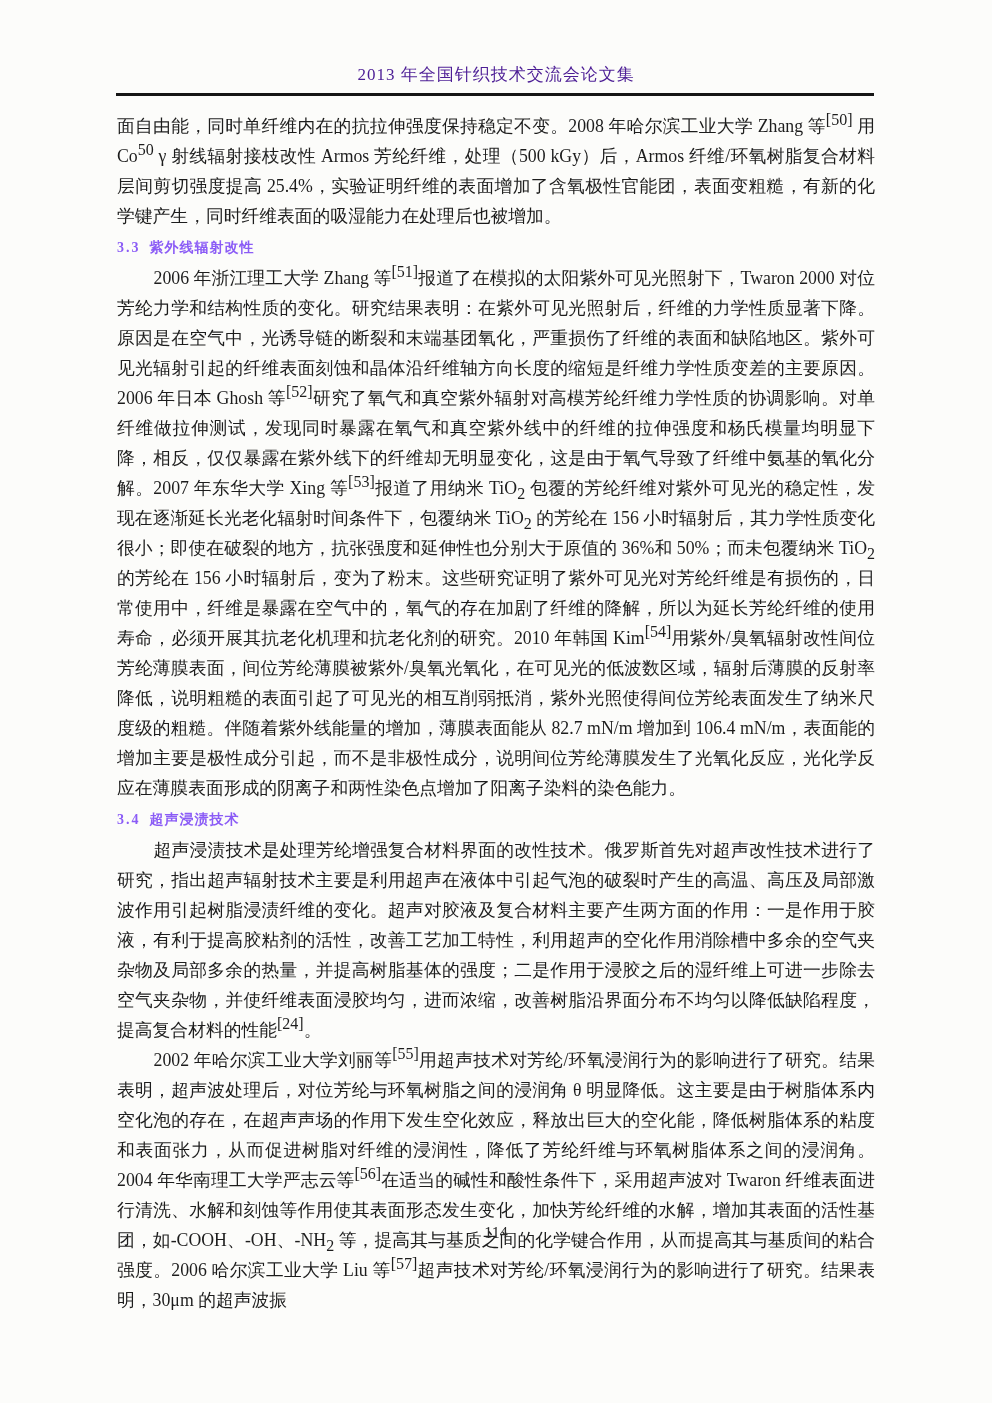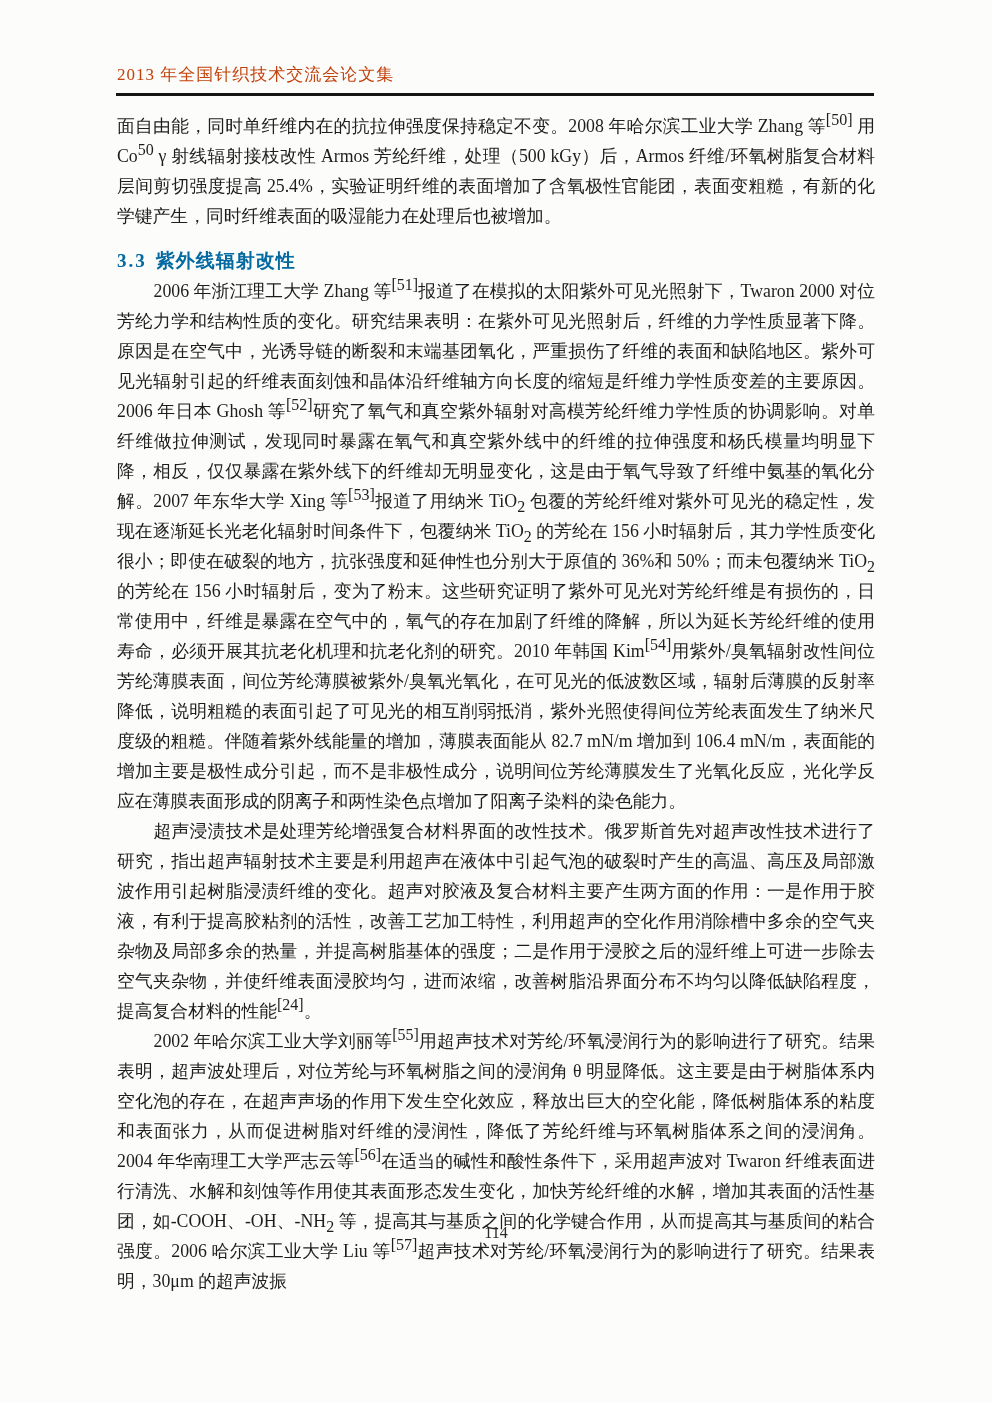--- a/index.html
+++ b/index.html
@@ -1,41 +1,42 @@
 <!DOCTYPE html>
 <html><head>
 <meta charset="utf-8">
 <style>
   html,body{margin:0;padding:0;}
   body{width:992px;height:1403px;background:#ededeb;}
   .page{position:relative;width:992px;height:1403px;background:#fcfcfa;overflow:hidden;
         font-family:"Liberation Serif","DejaVu Serif",serif;color:#1d1d1d;}
-  .page-header{position:absolute;top:63px;left:117px;width:758px;
-        font-size:17px;line-height:24px;color:#c2410c;letter-spacing:1px;}
+  .page-header{position:absolute;top:63px;left:117px;width:758px;text-align:center;
+        font-size:17px;line-height:24px;color:#4c1d95;letter-spacing:1px;}
   .header-rule{position:absolute;top:93px;left:116px;width:758px;height:3px;background:#151515;}
   .content{position:absolute;top:111px;left:117px;width:758px;font-size:17.8px;
         line-height:30px;text-align:justify;text-justify:inter-ideograph;}
   .para{margin:0;padding:0;}
   .para.indent{text-indent:2.05em;}
-  .heading{margin:15px 0 0 0;font-size:19px;line-height:30px;font-weight:bold;color:#0369a1;}
+  .heading{margin:1px 0 0 0;font-size:14px;line-height:30px;font-weight:bold;color:#8b5cf6;}
   .heading .heading-num{font-family:"Liberation Serif","DejaVu Serif",serif;font-weight:600;letter-spacing:2px;}
   .heading .heading-title{font-family:"Liberation Sans","DejaVu Sans",sans-serif;margin-left:9px;letter-spacing:1px;}
   sup,sub{font-size:16px;line-height:0;}
   sup{vertical-align:super;}
   sub{vertical-align:sub;}
   .page-footer{position:absolute;top:1224px;left:117px;width:758px;text-align:center;
         font-size:16px;color:#2a2a2a;}
 </style>
 </head>
 <body>
 
 <div class="page">
   <div class="page-header">2013 年全国针织技术交流会论文集</div>
   <div class="header-rule"></div>
   <div class="content">
       <p class="para"><span>面自由能，同时单纤维内在的抗拉伸强度保持稳定不变。2008 年哈尔滨工业大学 Zhang 等</span><sup>[50]</sup><span> 用 Co</span><sup>50</sup><span> γ 射线辐射接枝改性 Armos 芳纶纤维，处理（500 kGy）后，Armos 纤维/环氧树脂复合材料层间剪切强度提高 25.4%，实验证明纤维的表面增加了含氧极性官能团，表面变粗糙，有新的化学键产生，同时纤维表面的吸湿能力在处理后也被增加。</span></p>
       <div class="heading"><span class="heading-num">3.3</span><span class="heading-title">紫外线辐射改性</span></div>
       <p class="para indent"><span>2006 年浙江理工大学 Zhang 等</span><sup>[51]</sup><span>报道了在模拟的太阳紫外可见光照射下，Twaron 2000 对位芳纶力学和结构性质的变化。研究结果表明：在紫外可见光照射后，纤维的力学性质显著下降。原因是在空气中，光诱导链的断裂和末端基团氧化，严重损伤了纤维的表面和缺陷地区。紫外可见光辐射引起的纤维表面刻蚀和晶体沿纤维轴方向长度的缩短是纤维力学性质变差的主要原因。2006 年日本 Ghosh 等</span><sup>[52]</sup><span>研究了氧气和真空紫外辐射对高模芳纶纤维力学性质的协调影响。对单纤维做拉伸测试，发现同时暴露在氧气和真空紫外线中的纤维的拉伸强度和杨氏模量均明显下降，相反，仅仅暴露在紫外线下的纤维却无明显变化，这是由于氧气导致了纤维中氨基的氧化分解。2007 年东华大学 Xing 等</span><sup>[53]</sup><span>报道了用纳米 TiO</span><sub>2</sub><span> 包覆的芳纶纤维对紫外可见光的稳定性，发现在逐渐延长光老化辐射时间条件下，包覆纳米 TiO</span><sub>2</sub><span> 的芳纶在 156 小时辐射后，其力学性质变化很小；即使在破裂的地方，抗张强度和延伸性也分别大于原值的 36%和 50%；而未包覆纳米 TiO</span><sub>2</sub><span> 的芳纶在 156 小时辐射后，变为了粉末。这些研究证明了紫外可见光对芳纶纤维是有损伤的，日常使用中，纤维是暴露在空气中的，氧气的存在加剧了纤维的降解，所以为延长芳纶纤维的使用寿命，必须开展其抗老化机理和抗老化剂的研究。2010 年韩国 Kim</span><sup>[54]</sup><span>用紫外/臭氧辐射改性间位芳纶薄膜表面，间位芳纶薄膜被紫外/臭氧光氧化，在可见光的低波数区域，辐射后薄膜的反射率降低，说明粗糙的表面引起了可见光的相互削弱抵消，紫外光照使得间位芳纶表面发生了纳米尺度级的粗糙。伴随着紫外线能量的增加，薄膜表面能从 82.7 mN/m 增加到 106.4 mN/m，表面能的增加主要是极性成分引起，而不是非极性成分，说明间位芳纶薄膜发生了光氧化反应，光化学反应在薄膜表面形成的阴离子和两性染色点增加了阳离子染料的染色能力。</span></p>
+      <div class="heading"><span class="heading-num">3.4</span><span class="heading-title">超声浸渍技术</span></div>
       <p class="para indent"><span>超声浸渍技术是处理芳纶增强复合材料界面的改性技术。俄罗斯首先对超声改性技术进行了研究，指出超声辐射技术主要是利用超声在液体中引起气泡的破裂时产生的高温、高压及局部激波作用引起树脂浸渍纤维的变化。超声对胶液及复合材料主要产生两方面的作用：一是作用于胶液，有利于提高胶粘剂的活性，改善工艺加工特性，利用超声的空化作用消除槽中多余的空气夹杂物及局部多余的热量，并提高树脂基体的强度；二是作用于浸胶之后的湿纤维上可进一步除去空气夹杂物，并使纤维表面浸胶均匀，进而浓缩，改善树脂沿界面分布不均匀以降低缺陷程度，提高复合材料的性能</span><sup>[24]</sup><span>。</span></p>
       <p class="para indent"><span>2002 年哈尔滨工业大学刘丽等</span><sup>[55]</sup><span>用超声技术对芳纶/环氧浸润行为的影响进行了研究。结果表明，超声波处理后，对位芳纶与环氧树脂之间的浸润角 θ 明显降低。这主要是由于树脂体系内空化泡的存在，在超声声场的作用下发生空化效应，释放出巨大的空化能，降低树脂体系的粘度和表面张力，从而促进树脂对纤维的浸润性，降低了芳纶纤维与环氧树脂体系之间的浸润角。2004 年华南理工大学严志云等</span><sup>[56]</sup><span>在适当的碱性和酸性条件下，采用超声波对 Twaron 纤维表面进行清洗、水解和刻蚀等作用使其表面形态发生变化，加快芳纶纤维的水解，增加其表面的活性基团，如-COOH、-OH、-NH</span><sub>2</sub><span> 等，提高其与基质之间的化学键合作用，从而提高其与基质间的粘合强度。2006 哈尔滨工业大学 Liu 等</span><sup>[57]</sup><span>超声技术对芳纶/环氧浸润行为的影响进行了研究。结果表明，30μm 的超声波振</span></p>
     </div>
   <div class="page-footer">114</div>
 </div>
 
 </body></html>

